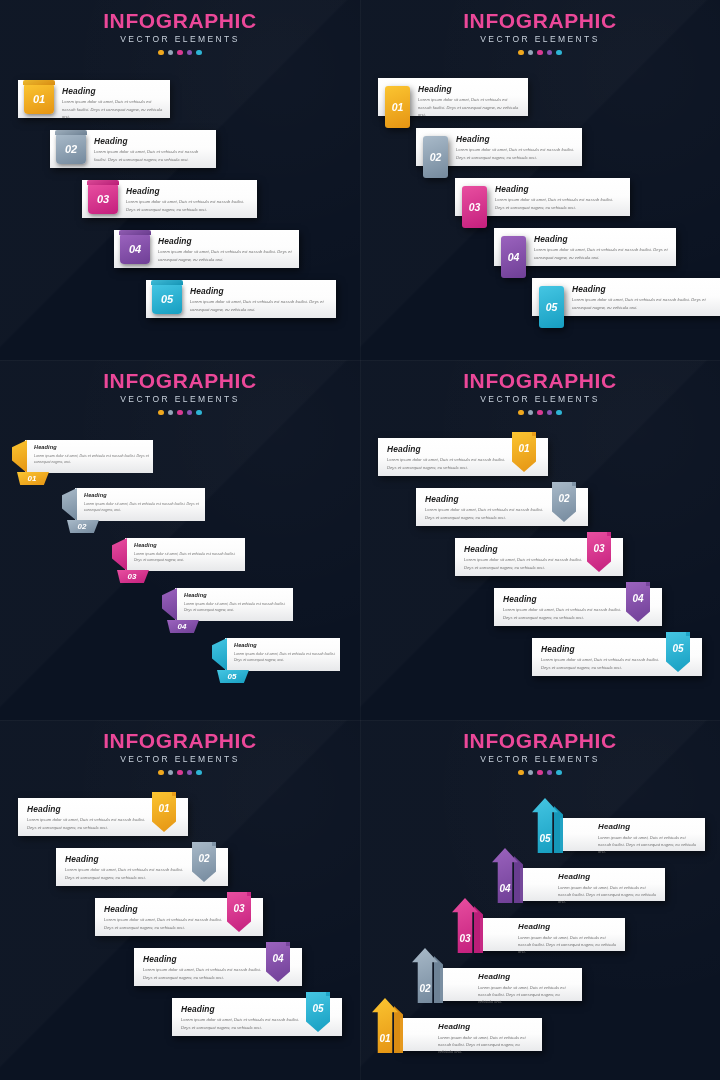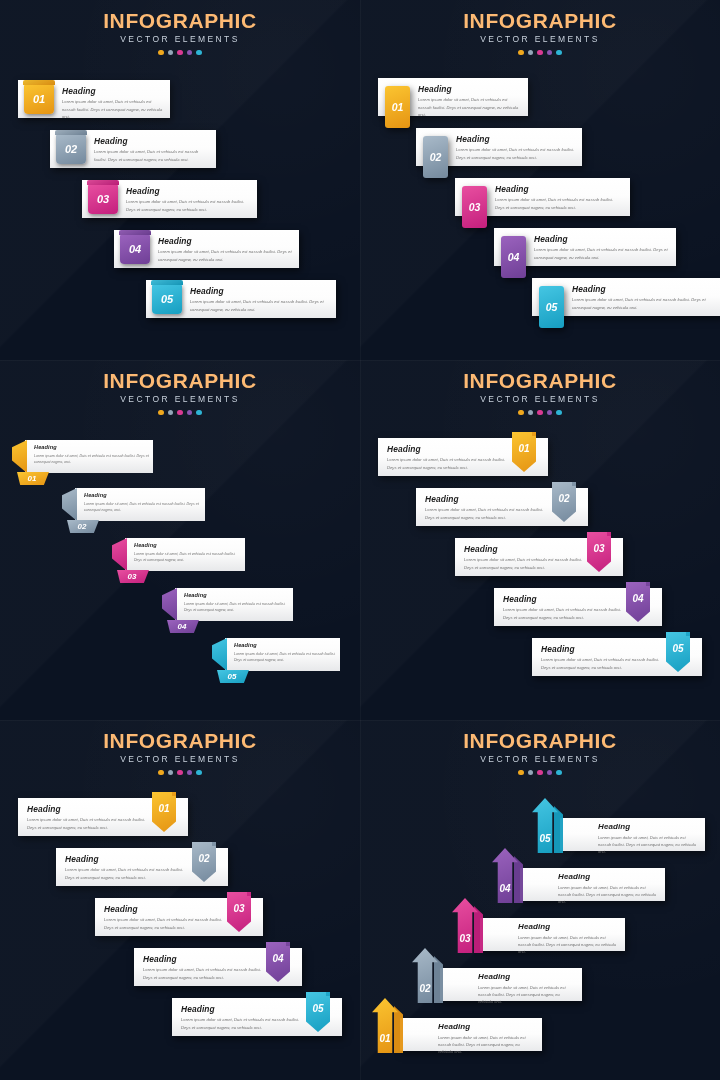--- a/index.html
+++ b/index.html
@@ -36,21 +36,21 @@
     background:rgba(255,255,255,.035); z-index:40;
   }
   .panel-sep-h{
     position:absolute; left:0; width:720px; height:1px;
     background:rgba(255,255,255,.035); z-index:40;
   }
 
   
   .hdr { position:absolute; top:10px; left:0; width:360px; text-align:center; z-index:6;}
   .hdr .title{
-    font-size:21px; font-weight:bold; color:#fdba74;
+    font-size:21px; font-weight:bold; color:#ec4899;
     letter-spacing:.6px; line-height:1;
   }
   .hdr .subtitle{
     margin-top:4px; font-size:8.5px; color:#c9d2dd;
     letter-spacing:2.4px; line-height:1;
   }
   .dots{ margin-top:6px; display:flex; justify-content:center; gap:4px; }
   .dots i{ width:5.5px; height:5.5px; border-radius:50%; display:block; }
 
   

